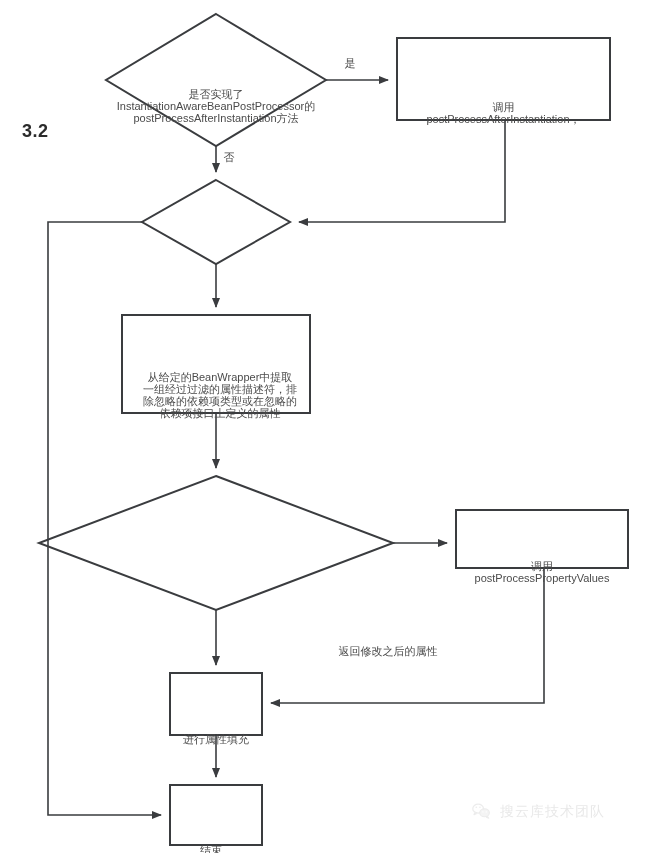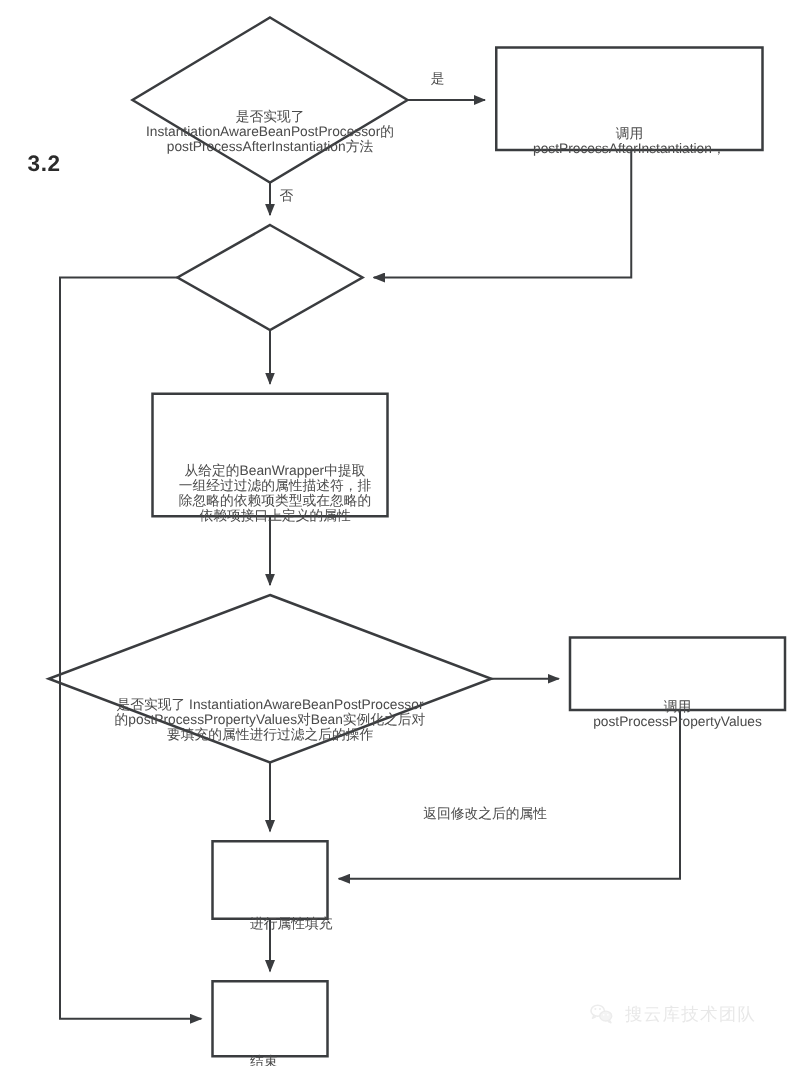--- a/index.html
+++ b/index.html
@@ -136,28 +136,25 @@
 
   <div class="node-text" style="left:399px; top:65px; width:209px;">调用
 postProcessAfterInstantiation，</div>
 
 
   <div class="node-text" style="left:124px; top:335px; width:192px;">从给定的BeanWrapper中提取
 一组经过过滤的属性描述符，排
 除忽略的依赖项类型或在忽略的
 依赖项接口上定义的属性</div>
 
-  <div class="node-text" style="left:46px; top:522px; width:340px;">是否实现了 InstantiationAwareBeanPostProcessor
-的postProcessPropertyValues对Bean实例化之后对
-要填充的属性进行过滤之后的操作</div>
 
   <div class="node-text" style="left:458px; top:524px; width:168px;">调用
 postProcessPropertyValues</div>
 
-  <div class="node-text" style="left:187px; top:697px; width:92px;">进行属性填充</div>
+  <div class="node-text" style="left:170px; top:697px; width:92px;">进行属性填充</div>
 
   <div class="node-text" style="left:170px; top:808px; width:82px;">结束</div>
 
   <div class="edge-label" style="left:340px; top:56px; width:20px;">是</div>
 
   <div class="edge-label" style="left:219px; top:150px; width:20px;">否</div>
 
 
   <div class="edge-label" style="left:328px; top:644px; width:120px;">返回修改之后的属性</div>
 

